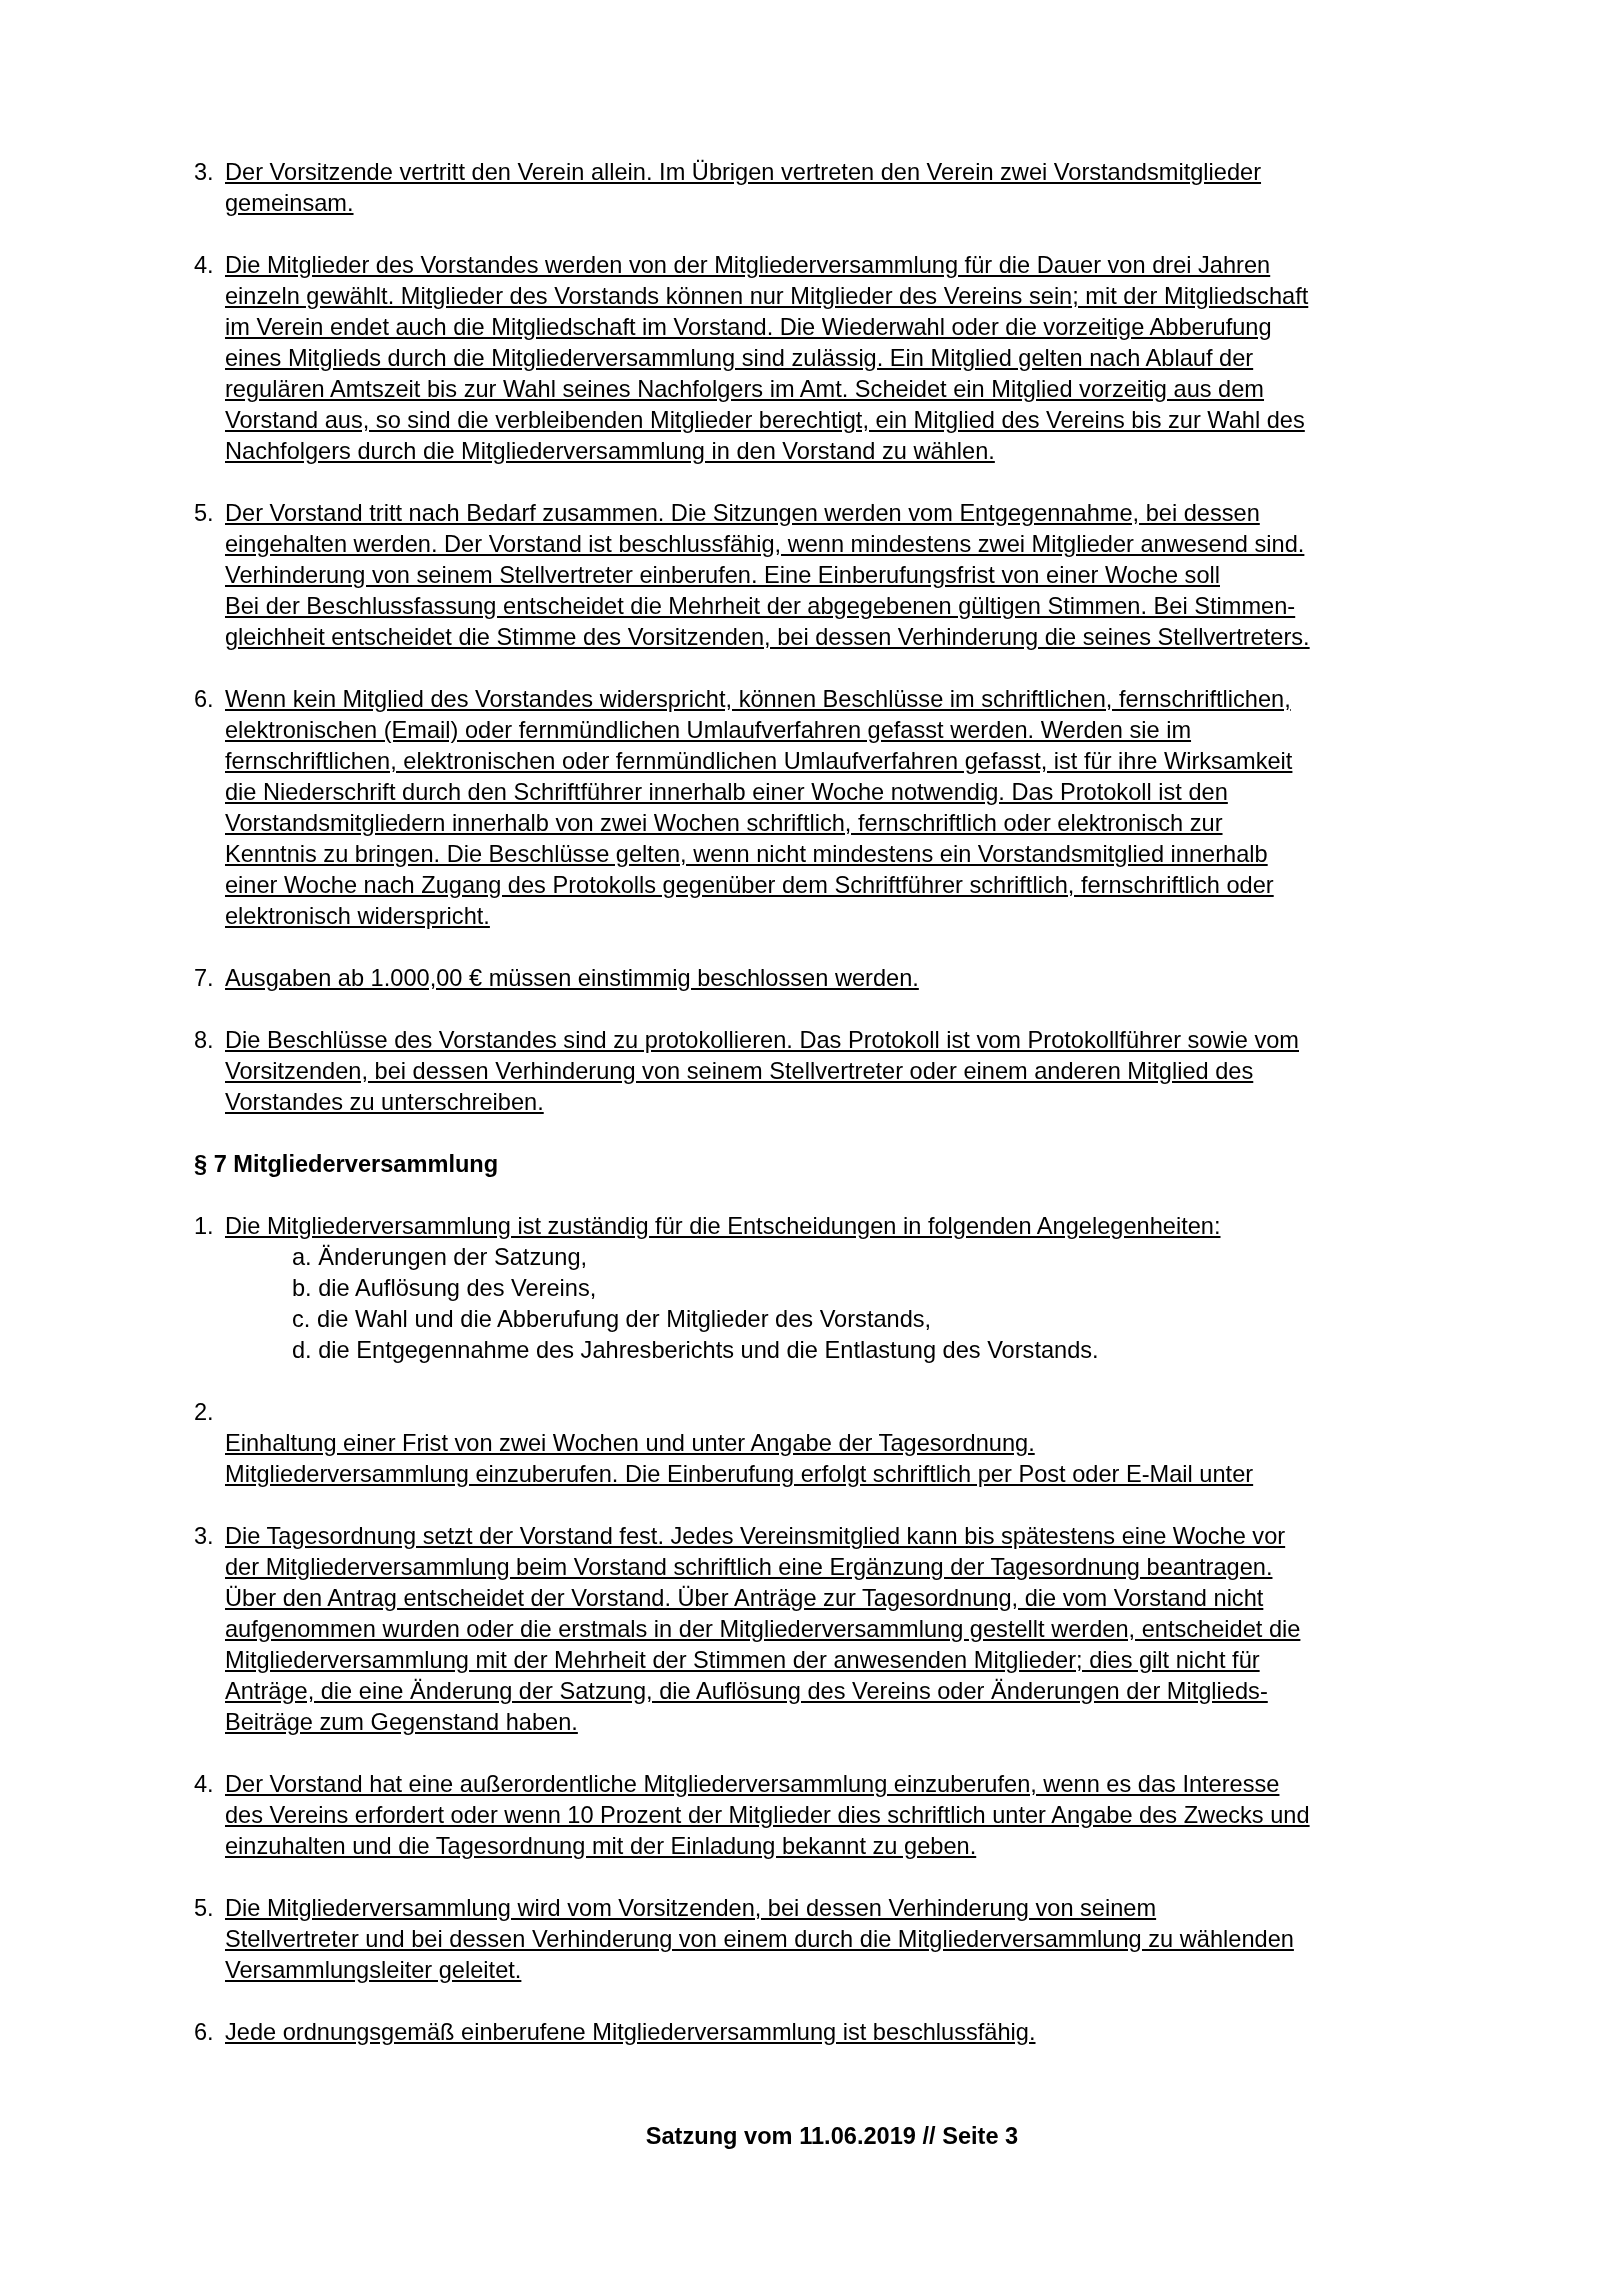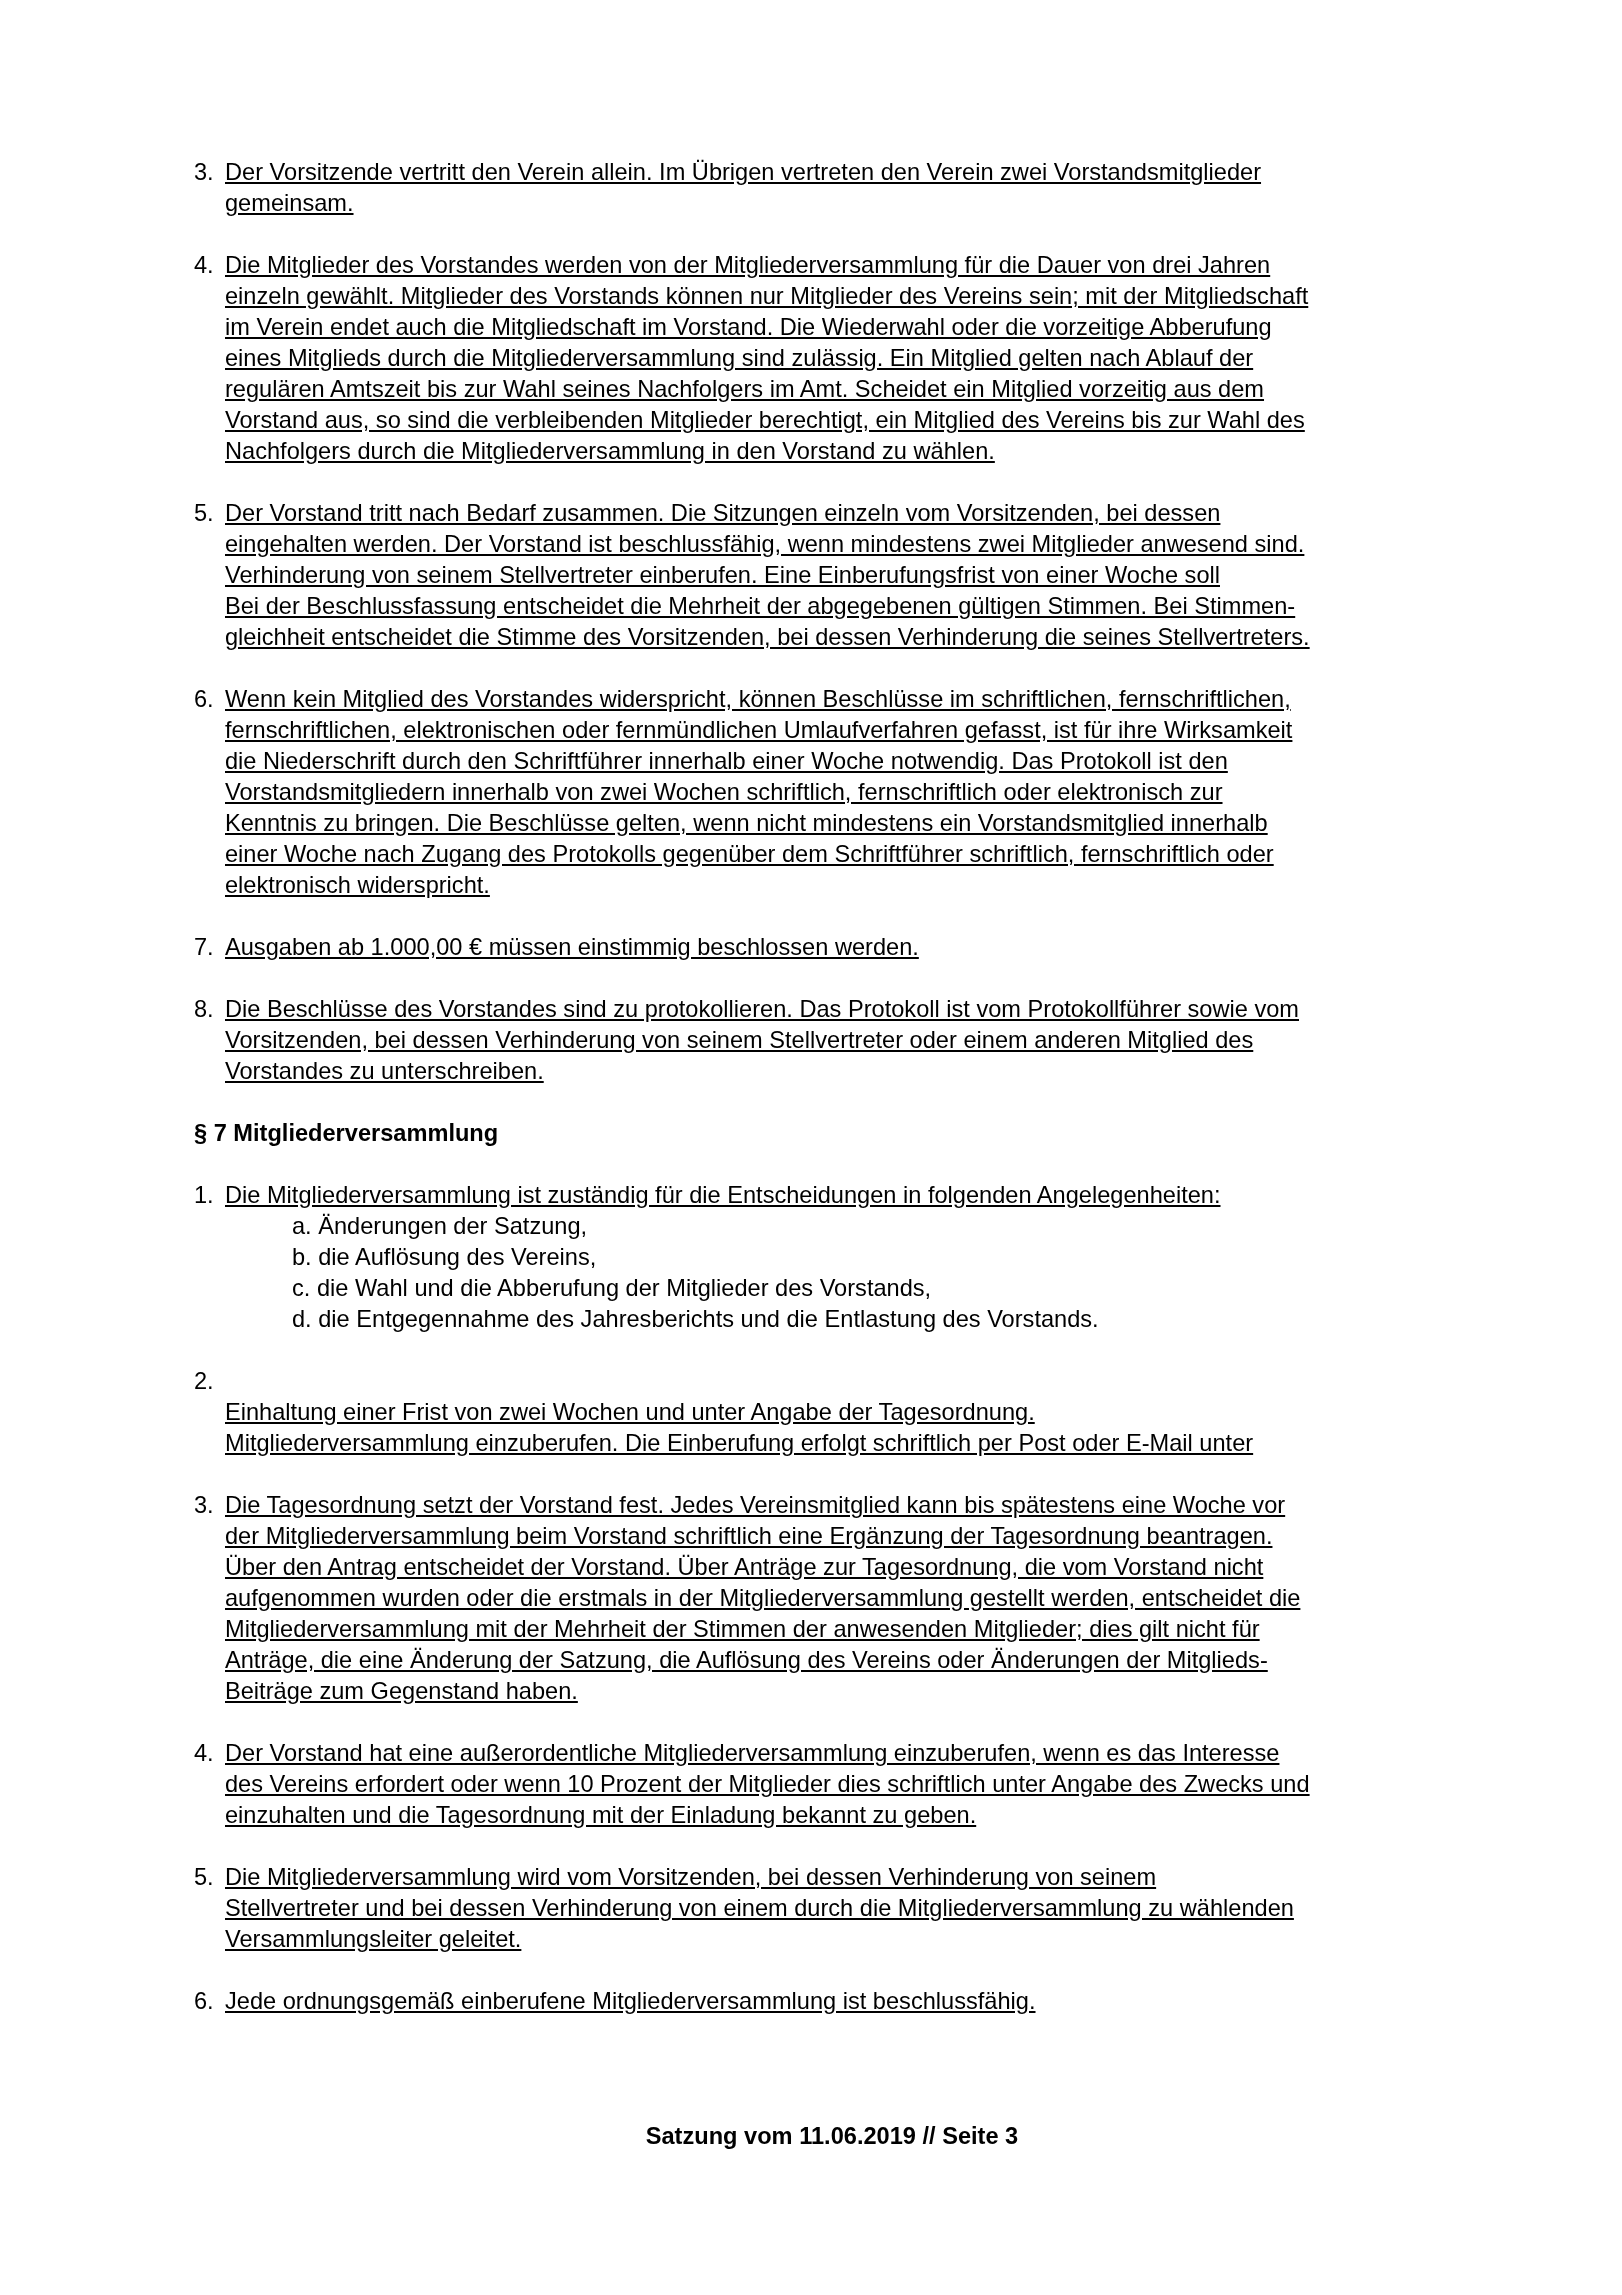--- a/index.html
+++ b/index.html
@@ -51,38 +51,41 @@
       </div>
       <div class="line">
         <div class="txt">Vorstand aus, so sind die verbleibenden Mitglieder berechtigt, ein Mitglied des Vereins bis zur Wahl des</div>
       </div>
       <div class="line">
         <div class="txt">Nachfolgers durch die Mitgliederversammlung in den Vorstand zu wählen.</div>
       </div>
       <div class="blank"></div>
       <div class="line">
         <div class="num">5.</div>
-        <div class="txt">Der Vorstand tritt nach Bedarf zusammen. Die Sitzungen einzeln vom Vorsitzenden, bei dessen</div>
+        <div class="txt">Der Vorstand tritt nach Bedarf zusammen. Die Sitzungen werden vom Entgegennahme, bei dessen</div>
       </div>
       <div class="line">
         <div class="txt">eingehalten werden. Der Vorstand ist beschlussfähig, wenn mindestens zwei Mitglieder anwesend sind.</div>
       </div>
       <div class="line">
         <div class="txt">Verhinderung von seinem Stellvertreter einberufen. Eine Einberufungsfrist von einer Woche soll</div>
       </div>
       <div class="line">
         <div class="txt">Bei der Beschlussfassung entscheidet die Mehrheit der abgegebenen gültigen Stimmen. Bei Stimmen-</div>
       </div>
       <div class="line">
         <div class="txt">gleichheit entscheidet die Stimme des Vorsitzenden, bei dessen Verhinderung die seines Stellvertreters.</div>
       </div>
       <div class="blank"></div>
       <div class="line">
         <div class="num">6.</div>
         <div class="txt">Wenn kein Mitglied des Vorstandes widerspricht, können Beschlüsse im schriftlichen, fernschriftlichen,</div>
+      </div>
+      <div class="line">
+        <div class="txt">elektronischen (Email) oder fernmündlichen Umlaufverfahren gefasst werden. Werden sie im</div>
       </div>
       <div class="line">
         <div class="txt">fernschriftlichen, elektronischen oder fernmündlichen Umlaufverfahren gefasst, ist für ihre Wirksamkeit</div>
       </div>
       <div class="line">
         <div class="txt">die Niederschrift durch den Schriftführer innerhalb einer Woche notwendig. Das Protokoll ist den</div>
       </div>
       <div class="line">
         <div class="txt">Vorstandsmitgliedern innerhalb von zwei Wochen schriftlich, fernschriftlich oder elektronisch zur</div>
       </div>

